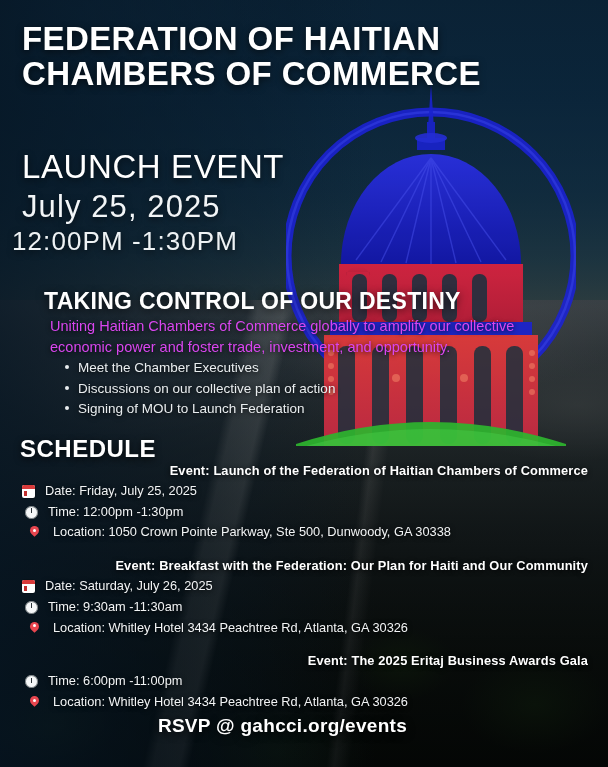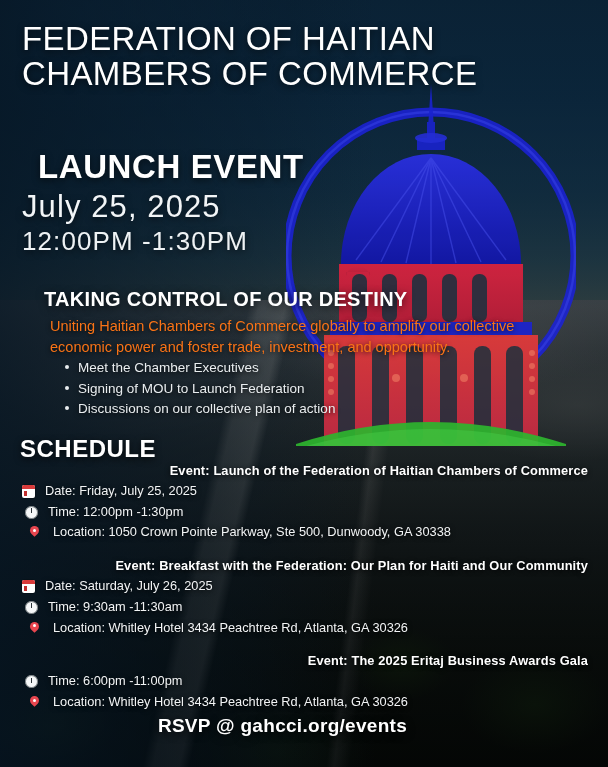--- a/index.html
+++ b/index.html
@@ -90,78 +90,77 @@
     padding: 0;
   }
 
   .org-title {
     position: absolute;
     top: 22px;
     left: 22px;
     width: 530px;
     font-size: 33px;
     line-height: 1.06;
-    font-weight: 400;
+    font-weight: 700;
     letter-spacing: 0.4px;
     text-transform: uppercase;
     text-shadow: 0 2px 7px rgba(0,0,0,0.62);
   }
 
   .launch-title {
     position: absolute;
     top: 148px;
     left: 22px;
     font-size: 33px;
-    font-weight: 700;
+    font-weight: 400;
     letter-spacing: 0.6px;
     text-transform: uppercase;
     text-shadow: 0 2px 7px rgba(0,0,0,0.6);
-    margin-left: 16px;
   }
   .launch-date {
     position: absolute;
     top: 189px;
     left: 22px;
     font-size: 31px;
     font-weight: 300;
     letter-spacing: 1.1px;
     color: #f2f5f7;
     text-shadow: 0 2px 7px rgba(0,0,0,0.6);
   }
   .launch-time {
     position: absolute;
     top: 226px;
-    left: 22px;
+    left: 12px;
     font-size: 26px;
     font-weight: 300;
     letter-spacing: 1.1px;
     color: #eef2f4;
     text-shadow: 0 2px 7px rgba(0,0,0,0.6);
   }
 
   .tagline {
     position: absolute;
     top: 288px;
     left: 44px;
     width: 540px;
-    font-size: 20px;
+    font-size: 23px;
     font-weight: 700;
     letter-spacing: 0.3px;
     text-transform: uppercase;
     text-shadow: 0 2px 8px rgba(0,0,0,0.72);
   }
   .tagline-sub {
     position: absolute;
     top: 316px;
     left: 50px;
     width: 520px;
     font-size: 14.5px;
     line-height: 1.42;
     font-weight: 400;
-    color: #f97316;
+    color: #d946ef;
     text-shadow: 0 1px 5px rgba(0,0,0,0.82);
   }
 
   .bullets {
     position: absolute;
     top: 358px;
     left: 62px;
     margin: 0;
     padding: 0 0 0 16px;
     list-style: none;
@@ -403,22 +402,22 @@
     <div class="launch-date">July 25, 2025</div>
 
     <div class="launch-time">12:00PM -1:30PM</div>
 
     <div class="tagline">TAKING CONTROL OF OUR DESTINY</div>
 
     <div class="tagline-sub">Uniting Haitian Chambers of Commerce globally to amplify our collective economic power and foster trade, investment, and opportunity.</div>
 
     <ul class="bullets">
       <li>Meet the Chamber Executives</li>
+      <li>Discussions on our collective plan of action</li>
       <li>Signing of MOU to Launch Federation</li>
-      <li>Discussions on our collective plan of action</li>
     </ul>
 
     <div class="schedule-heading">SCHEDULE</div>
 
     <div class="schedule">
 
       <div class="ev-block">
         <div class="ev-title">Event: Launch of the Federation of Haitian Chambers of Commerce</div>
         <div class="ev-row">
           <span class="ico ico-cal"></span>

